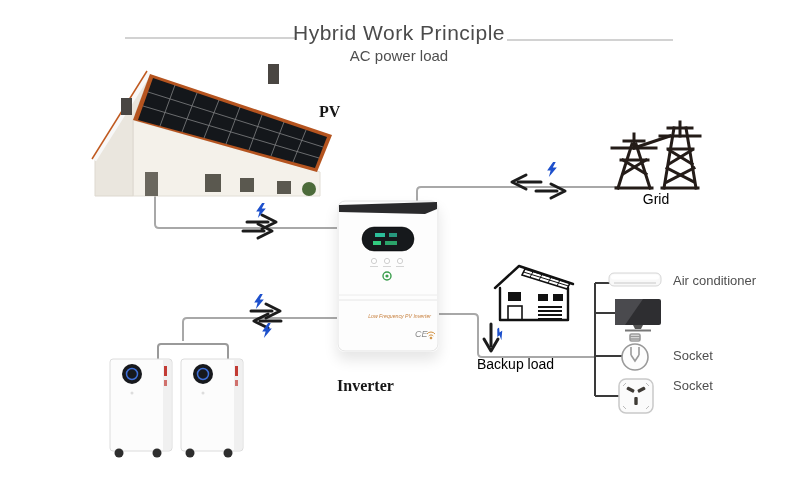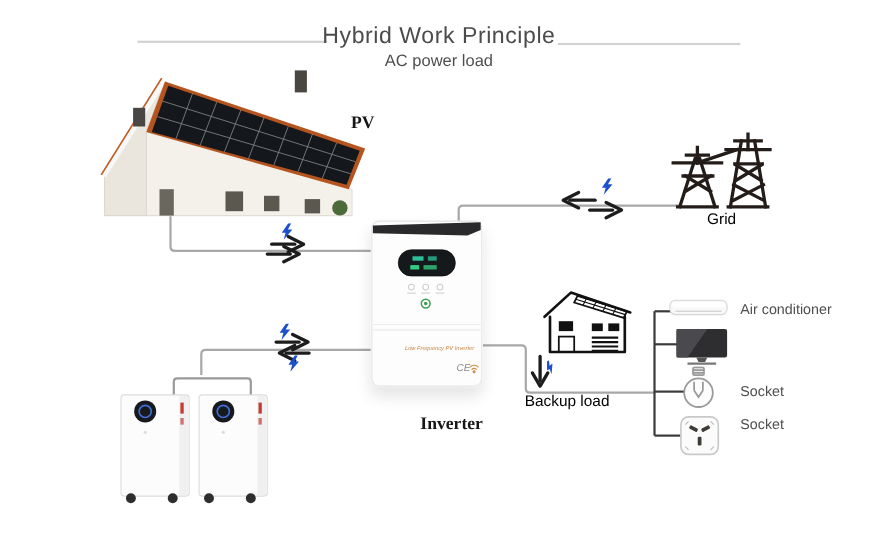--- a/index.html
+++ b/index.html
@@ -180,21 +180,21 @@
       <line x1="2" y1="100" x2="100" y2="100" stroke="#e6e6e6"></line>
       <text x="94" y="118" text-anchor="end" font-size="5.2" fill="#c8813f" font-family="Liberation Sans, sans-serif">Low Frequency PV Inverter</text>
       <text x="78" y="137" font-size="9" fill="#8a8a8a" font-family="Liberation Sans, sans-serif">CE</text>
       <g stroke="#d09040" stroke-width="1" fill="none">
         <path d="M90,134 a5,5 0 0 1 8,0"></path>
         <path d="M91.7,136 a3,3 0 0 1 4.6,0"></path>
         <circle cx="94" cy="138" r="0.9" fill="#d09040"></circle>
       </g>
     </svg>
   </div>
-  <div class="abs serif-label" style="left:337px;top:377px;width:102px;text-align:right;">Inverter</div>
+  <div class="abs serif-label" style="left:337px;top:377px;width:102px;text-align:left;">Inverter</div>
 
   <svg class="abs" style="left:105px;top:338px;" width="140" height="122" viewBox="0 0 140 122">
     <g>
       <rect x="5" y="21" width="62" height="92" rx="3" fill="#fcfcfc" stroke="#dcdcdc"></rect>
       <rect x="58" y="22" width="8" height="90" fill="#f0f0f0"></rect>
       <circle cx="27" cy="36" r="10" fill="#17191d"></circle>
       <circle cx="27" cy="36" r="5.5" fill="none" stroke="#3f6fd8" stroke-width="1.5"></circle>
       <rect x="59" y="28" width="3" height="10" fill="#c23b34"></rect>
       <rect x="59" y="42" width="3" height="6" fill="#c23b34" opacity="0.7"></rect>
       <circle cx="27" cy="55" r="1.5" fill="#dddddd"></circle>

